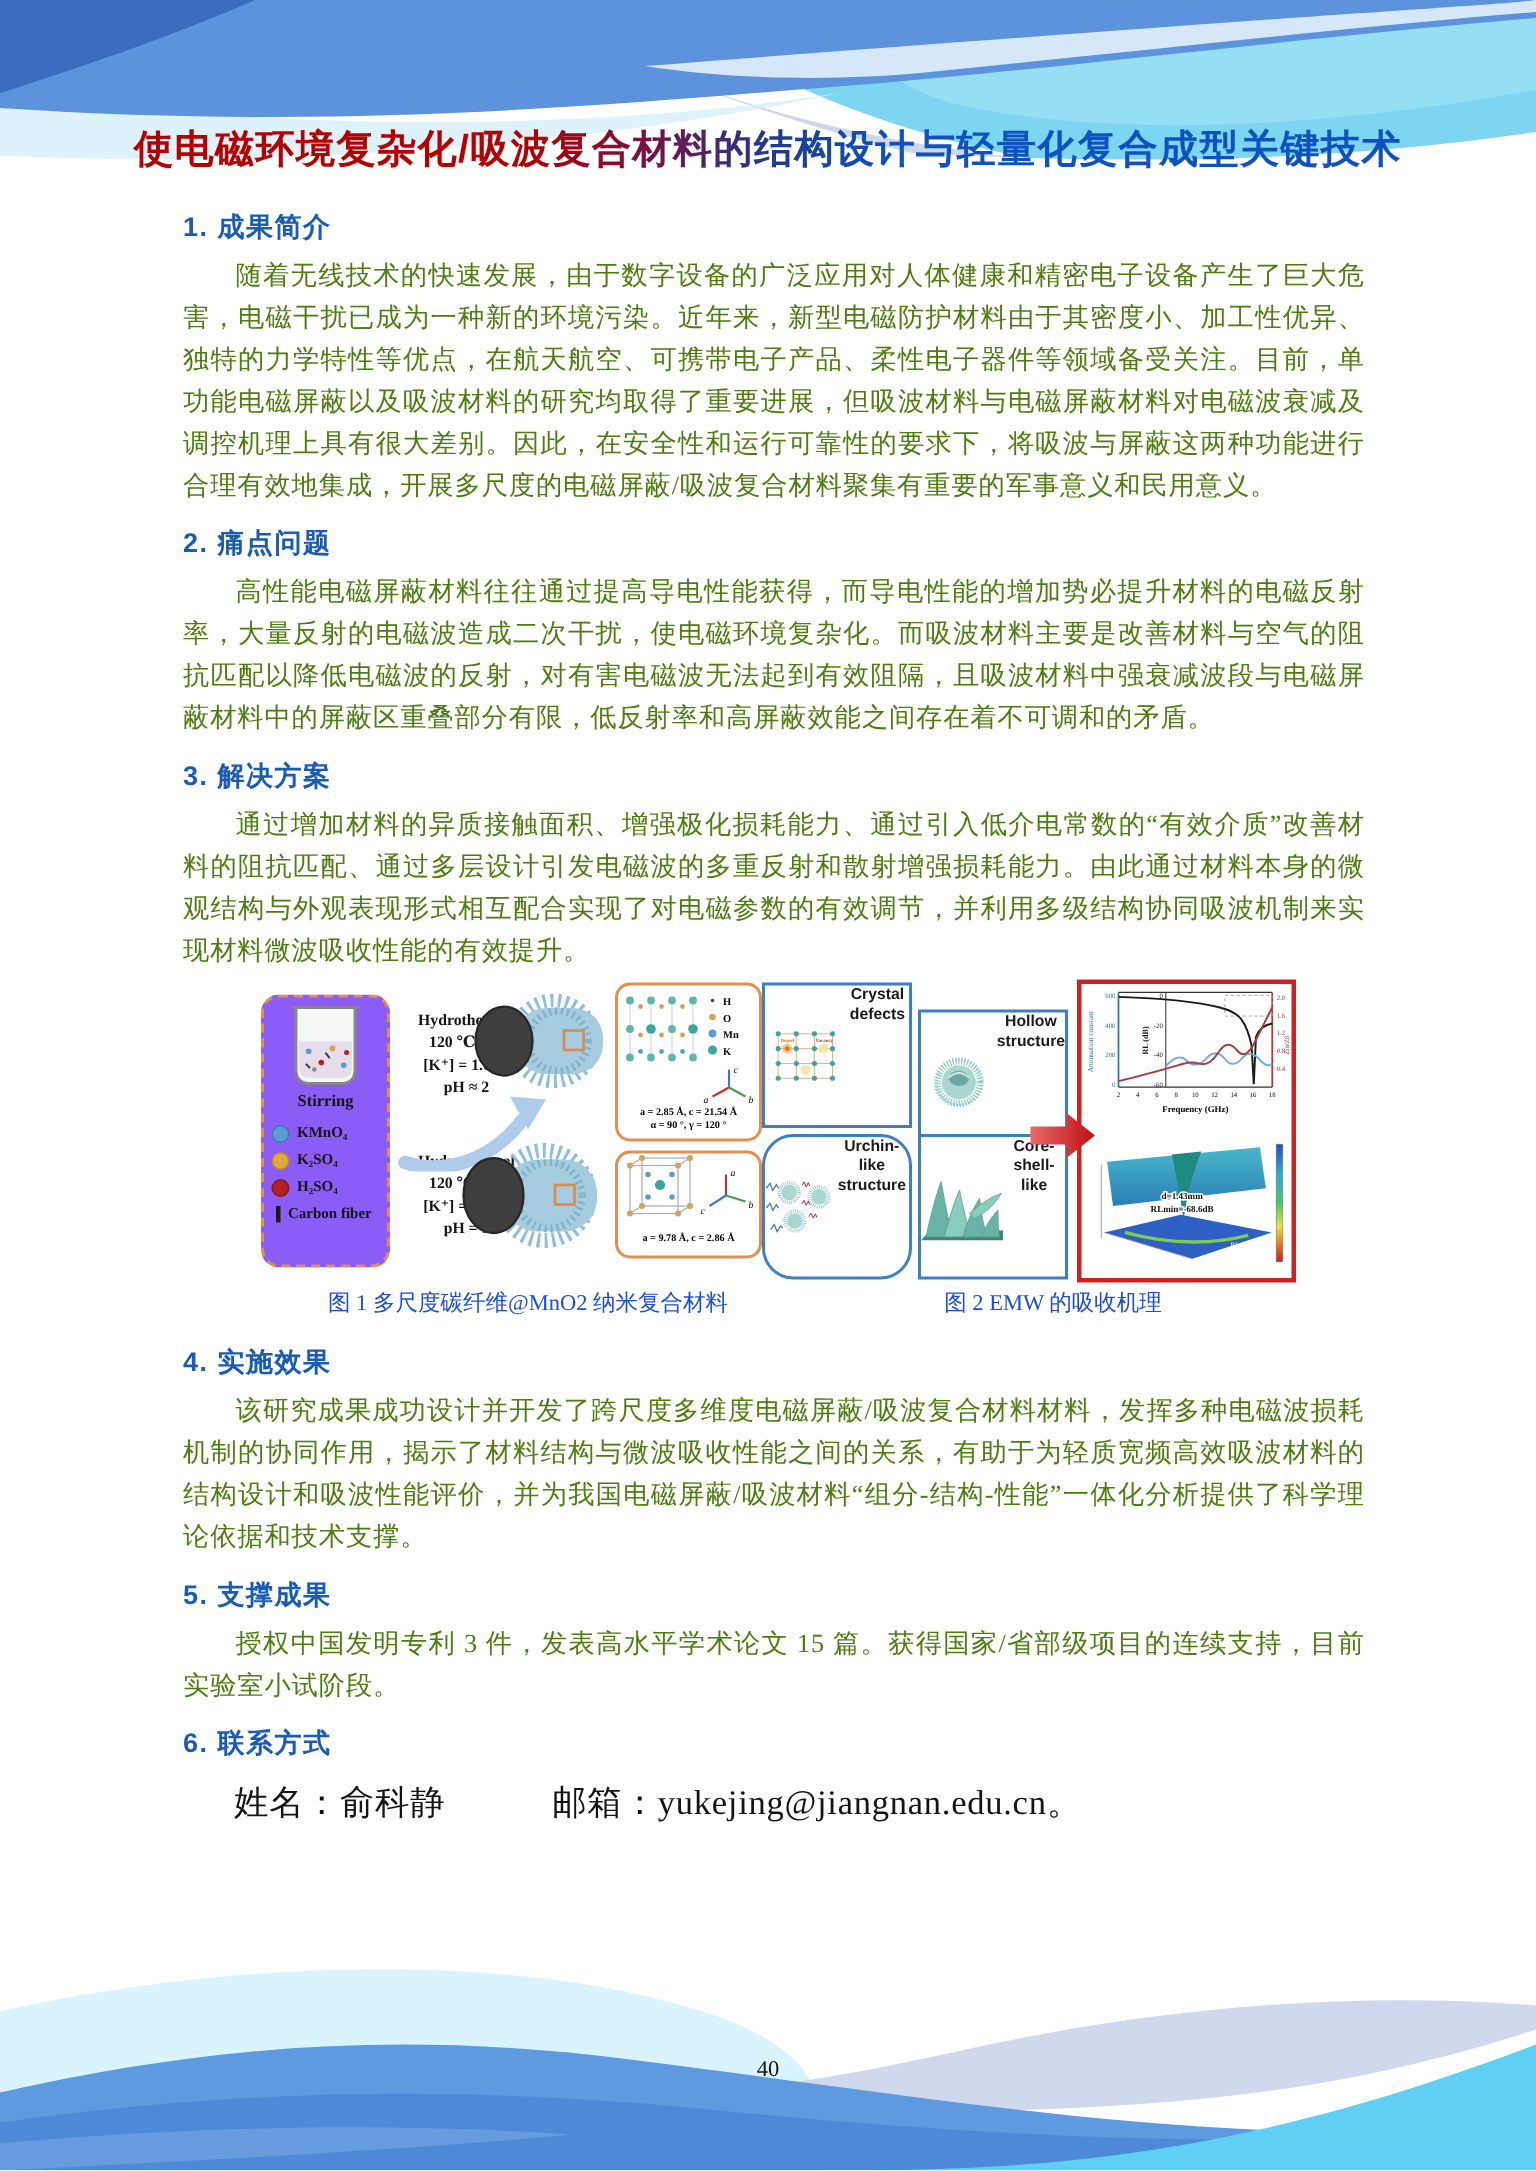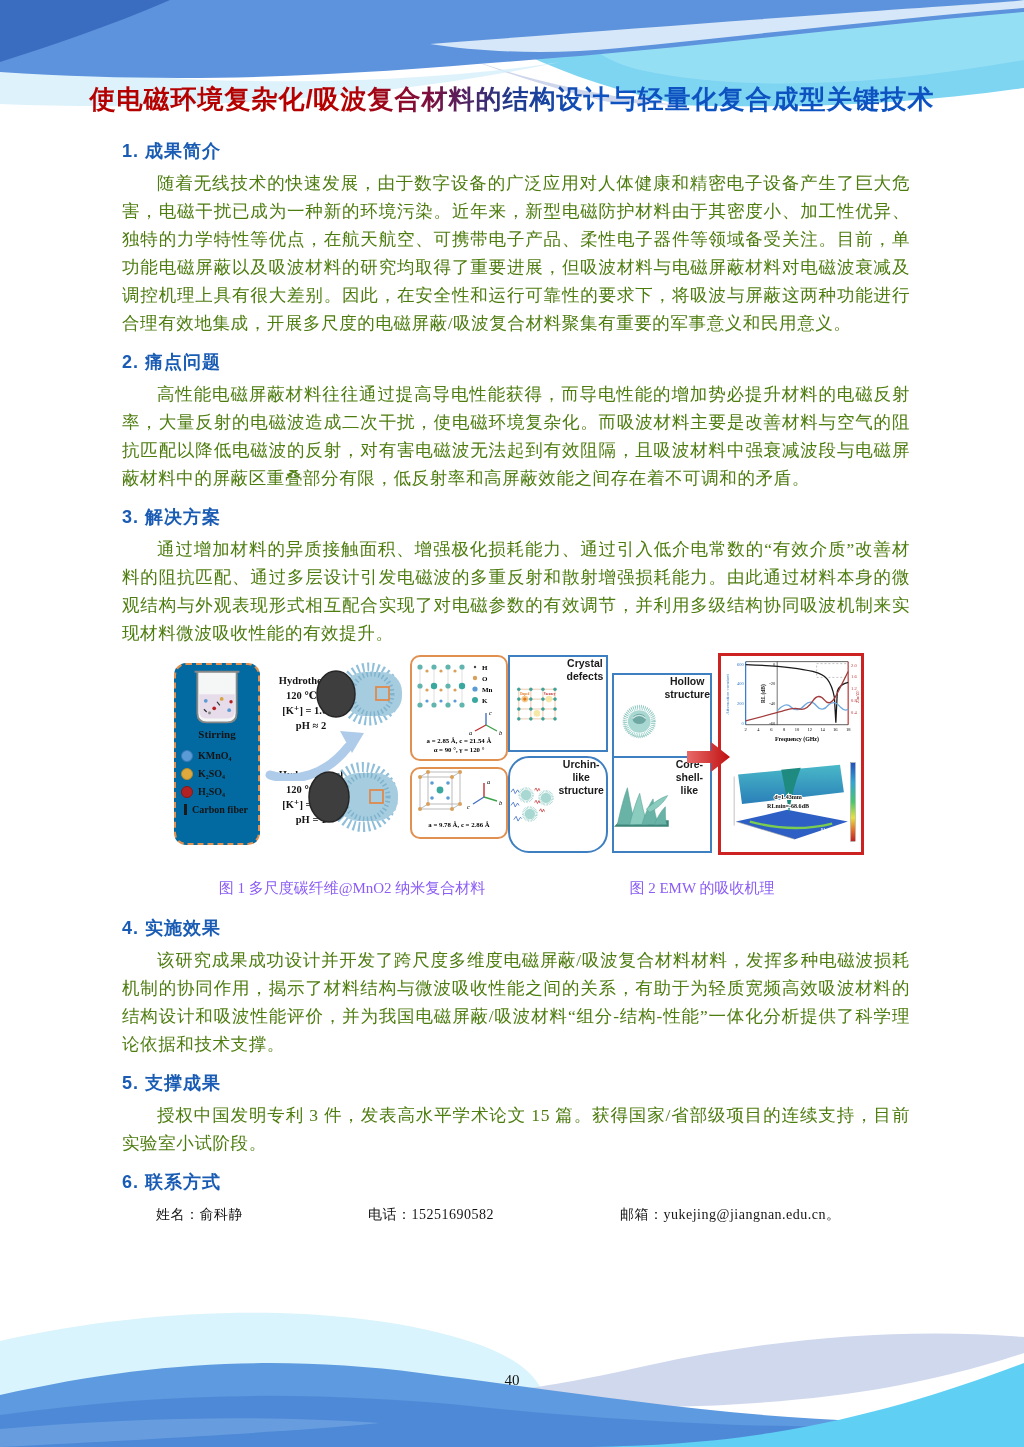--- a/index.html
+++ b/index.html
@@ -19,21 +19,21 @@
   .sec{font-family:"Liberation Sans","DejaVu Sans",sans-serif;font-weight:bold;
        font-size:18px;color:#1a5cb4;letter-spacing:1px;margin:13px 0 6px 0;}
   .sec.first{margin-top:0;}
   .bodyp{font-size:17.5px;line-height:28px;letter-spacing:0.6px;text-align:justify;
          text-indent:2em;margin:0;color:#4d7c0f;}
   
   .figure{position:relative;margin:6px 0 0 50px;width:692px;height:202px;}
   .panelA{position:absolute;left:0;top:0;width:336px;height:202px;}
   .reagents{position:absolute;left:2px;top:10px;width:86px;height:182px;
             border:2px dashed #e09050;border-radius:12px;display:flex;flex-direction:column;
-            align-items:center;padding-top:4px;box-sizing:border-box;background:#0369a1;}
+            align-items:center;padding-top:4px;box-sizing:border-box;background:#8b5cf6;}
   .stir{font-weight:bold;font-size:11px;margin:1px 0 7px 0;}
   .legrow{display:flex;gap:5px;width:72px;margin:3px 0;}
   .legrow .dot{width:10px;height:10px;border-radius:50%;flex:0 0 auto;}
   .legrow .bar{width:3px;height:11px;background:#1a1a1a;margin-left:3px;flex:0 0 auto;}
   .d0{background:#5b9bd5;border:1px solid #397ab8;}
   .d1{background:#e0a93e;border:1px solid #bb8a22;}
   .d2{background:#b22222;border:1px solid #8c1616;}
   .leglab{font-weight:bold;font-size:10px;}
   .proc{position:absolute;left:94px;width:90px;text-align:center;font-weight:bold;
         font-size:10.5px;line-height:15px;}
@@ -50,24 +50,24 @@
         box-sizing:border-box;display:flex;flex-direction:row;}
   .q0{left:0;top:2px;} .q1{left:104px;top:20px;} .q2{left:0;top:103px;border-radius:21px;} .q3{left:104px;top:103px;}
   .quad svg{flex:1 1 auto;width:100%;}
   .qlabel{height:15px;text-align:center;font-family:"Liberation Sans","DejaVu Sans",sans-serif;
           font-weight:bold;font-size:10.5px;color:#1a1a1a;line-height:13px;}
   .redarrow{position:absolute;left:514px;top:86px;width:46px;height:36px;z-index:5;}
   .panelC{position:absolute;left:546px;top:0;width:146px;height:202px;border:3px solid #cc2222;
           box-sizing:border-box;background:#fff;padding:1px;}
   .chart1{width:138px;height:96px;}
   .chart2{width:138px;height:98px;}
-  .caps{position:relative;height:24px;margin-top:24px;font-size:15px;color:#8b5cf6;}
+  .caps{position:relative;height:24px;margin-top:4px;font-size:15px;color:#1d4ed8;}
   .cap1{position:absolute;left:30px;width:400px;text-align:center;}
   .cap2{position:absolute;left:460px;width:240px;text-align:center;}
-  .contact{display:flex;margin:12px 0 0 34px;font-size:14px;letter-spacing:0.5px;}
+  .contact{display:flex;margin:12px 0 0 34px;font-size:23px;letter-spacing:0.5px;}
   .contact .c-name{width:212px;} .contact .c-phone{width:252px;}
   .pageno{position:absolute;bottom:58px;left:0;width:100%;text-align:center;
           font-size:15px;color:#111;z-index:4;}
 </style>
 </head>
 <body>
 
 <div class="page">
 
   <svg class="hdr" viewBox="0 0 1024 148" preserveAspectRatio="none">
@@ -426,21 +426,20 @@
 
     <h2 class="sec">4. 实施效果</h2>
     <p class="bodyp">该研究成果成功设计并开发了跨尺度多维度电磁屏蔽/吸波复合材料材料，发挥多种电磁波损耗机制的协同作用，揭示了材料结构与微波吸收性能之间的关系，有助于为轻质宽频高效吸波材料的结构设计和吸波性能评价，并为我国电磁屏蔽/吸波材料“组分-结构-性能”一体化分析提供了科学理论依据和技术支撑。</p>
 
     <h2 class="sec">5. 支撑成果</h2>
     <p class="bodyp">授权中国发明专利 3 件，发表高水平学术论文 15 篇。获得国家/省部级项目的连续支持，目前实验室小试阶段。</p>
 
     <h2 class="sec">6. 联系方式</h2>
     <div class="contact">
       <span class="c-name">姓名：俞科静</span>
-      <span class="c-phone">电话：15251690582</span>
       <span class="c-email">邮箱：yukejing@jiangnan.edu.cn。</span>
     </div>
   </div>
 
   <div class="pageno">40</div>
 
   <svg class="ftr" viewBox="0 0 1024 150" preserveAspectRatio="none">
     <path d="M0,44 C150,10 320,6 440,36 C530,58 560,90 545,150 H0 Z" fill="#d9f4fc"></path>
     <path d="M1024,40 C900,30 770,42 650,68 C560,88 500,98 440,98 C580,118 770,112 890,90 C960,77 1005,62 1024,56 Z" fill="#cbd4eb" opacity="0.9"></path>
     <path d="M0,150 V98 C150,64 280,58 420,76 C580,96 720,120 870,124 C930,125 985,120 1024,112 V150 Z" fill="#5e9adf"></path>

